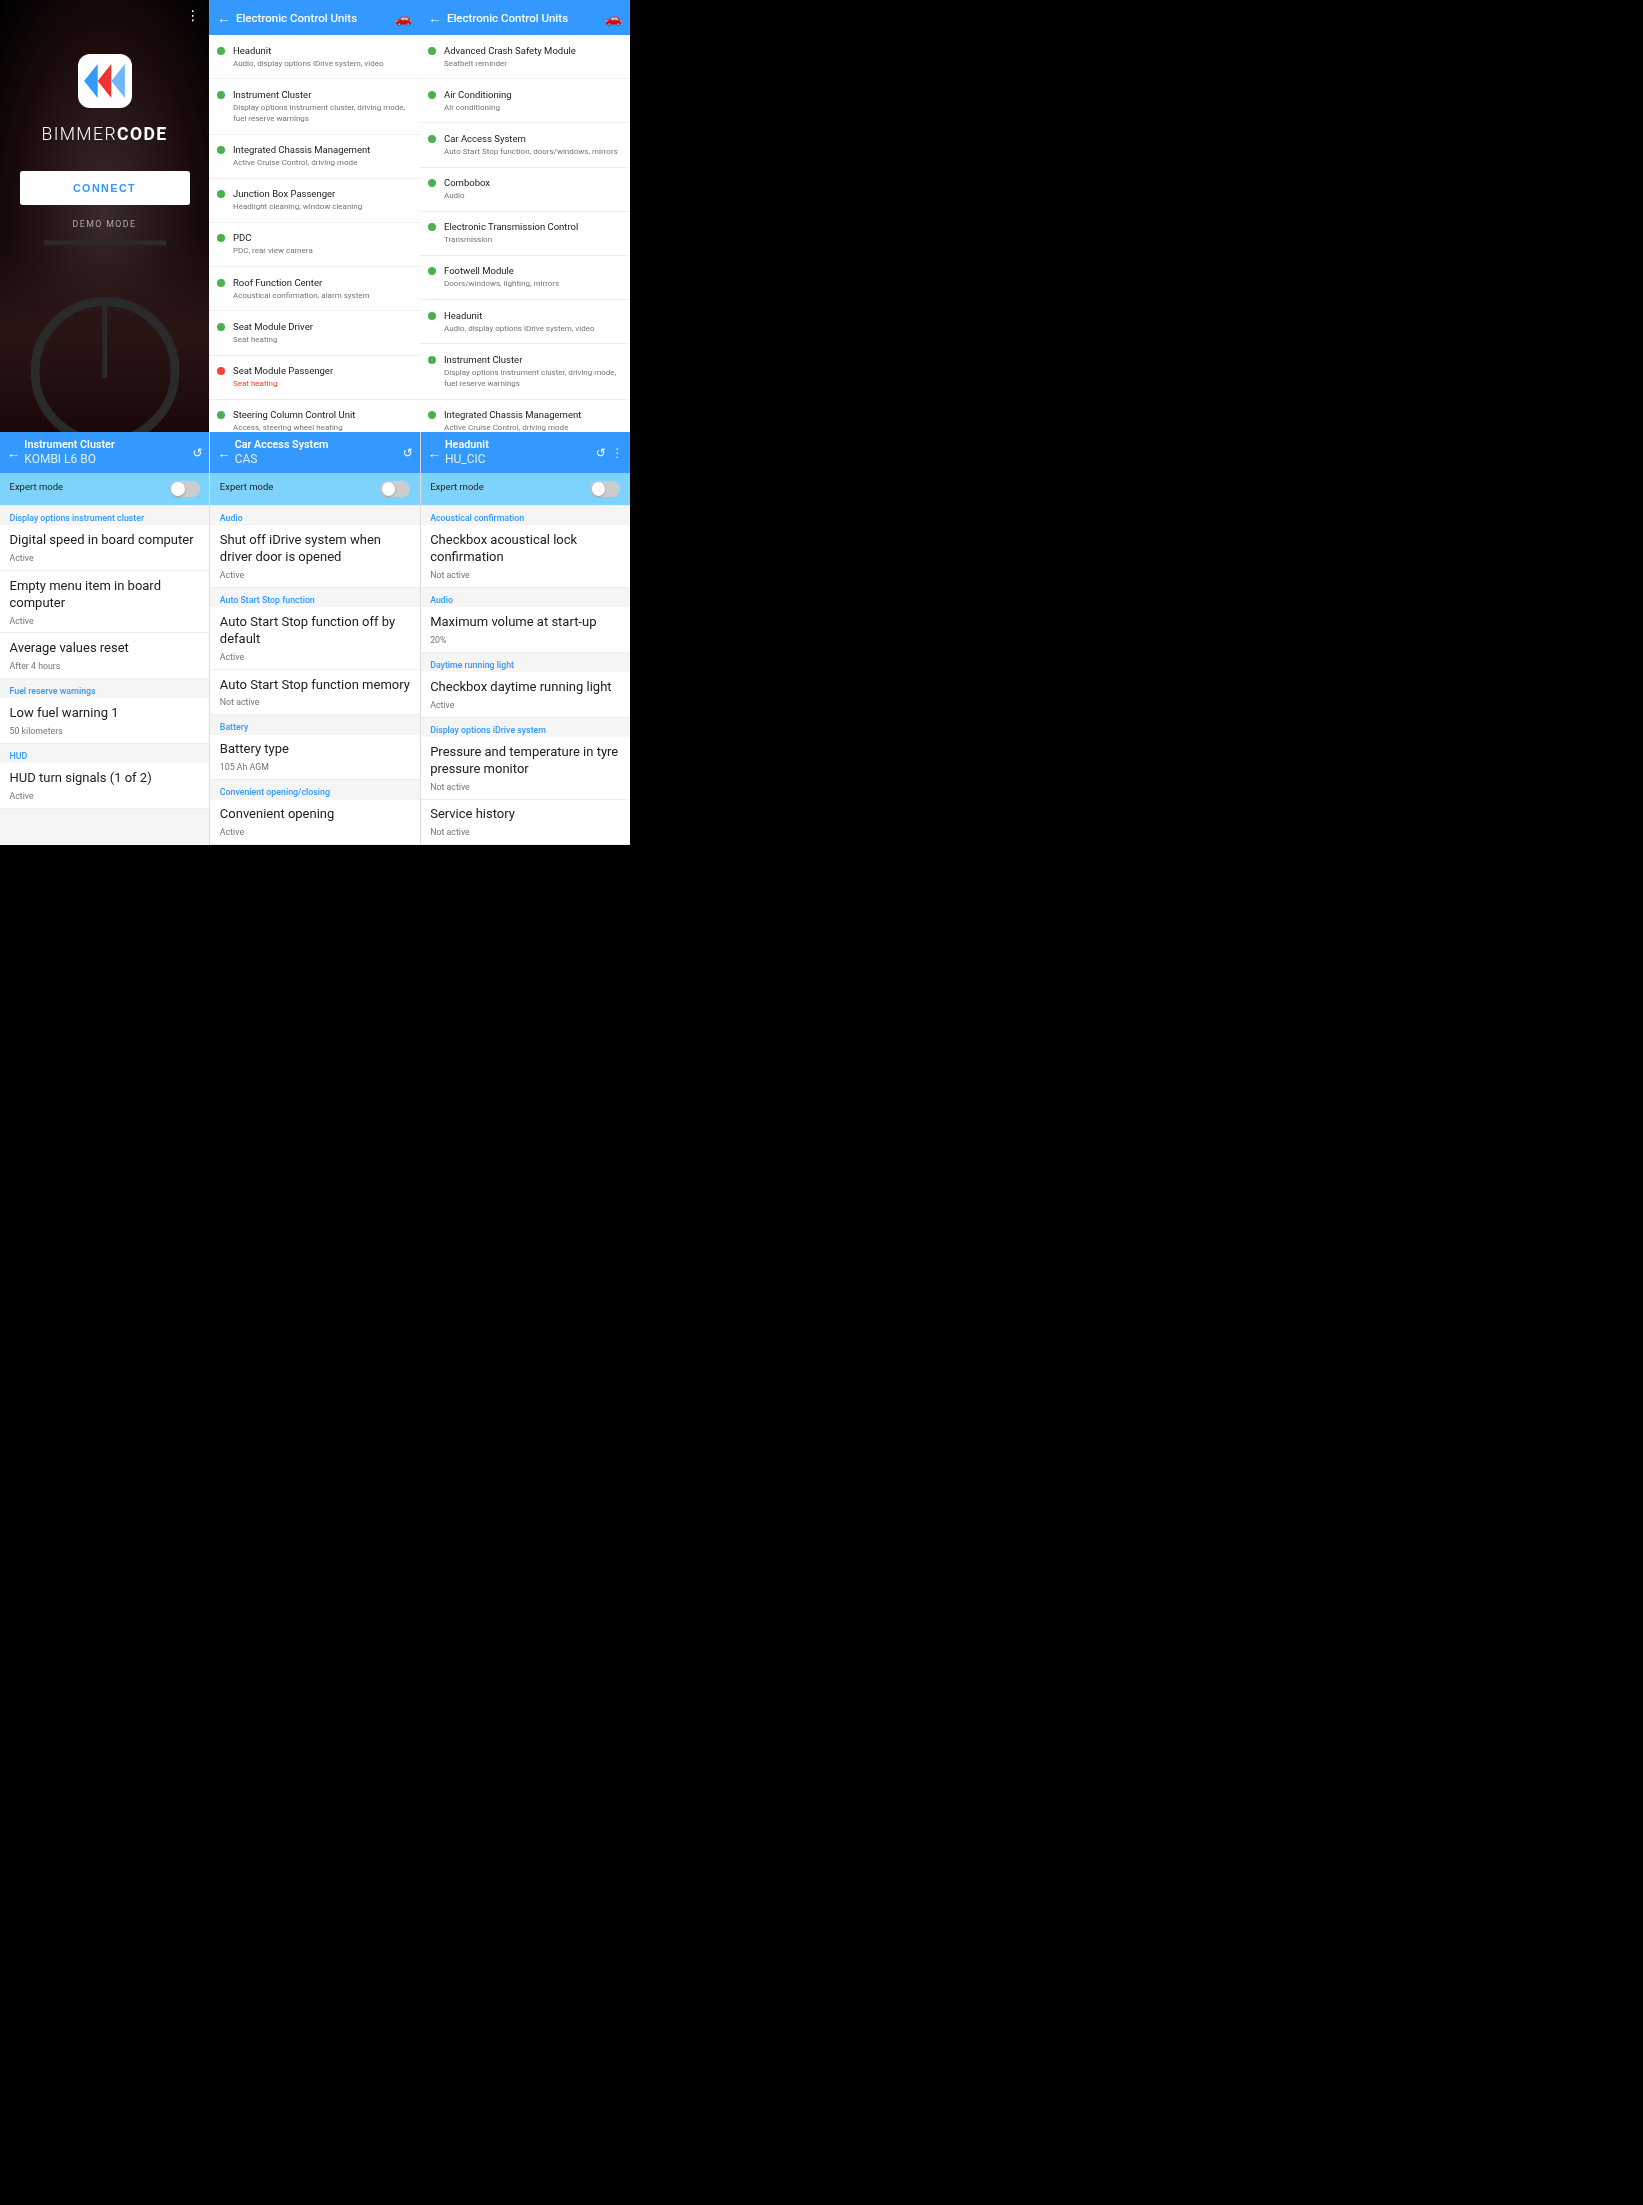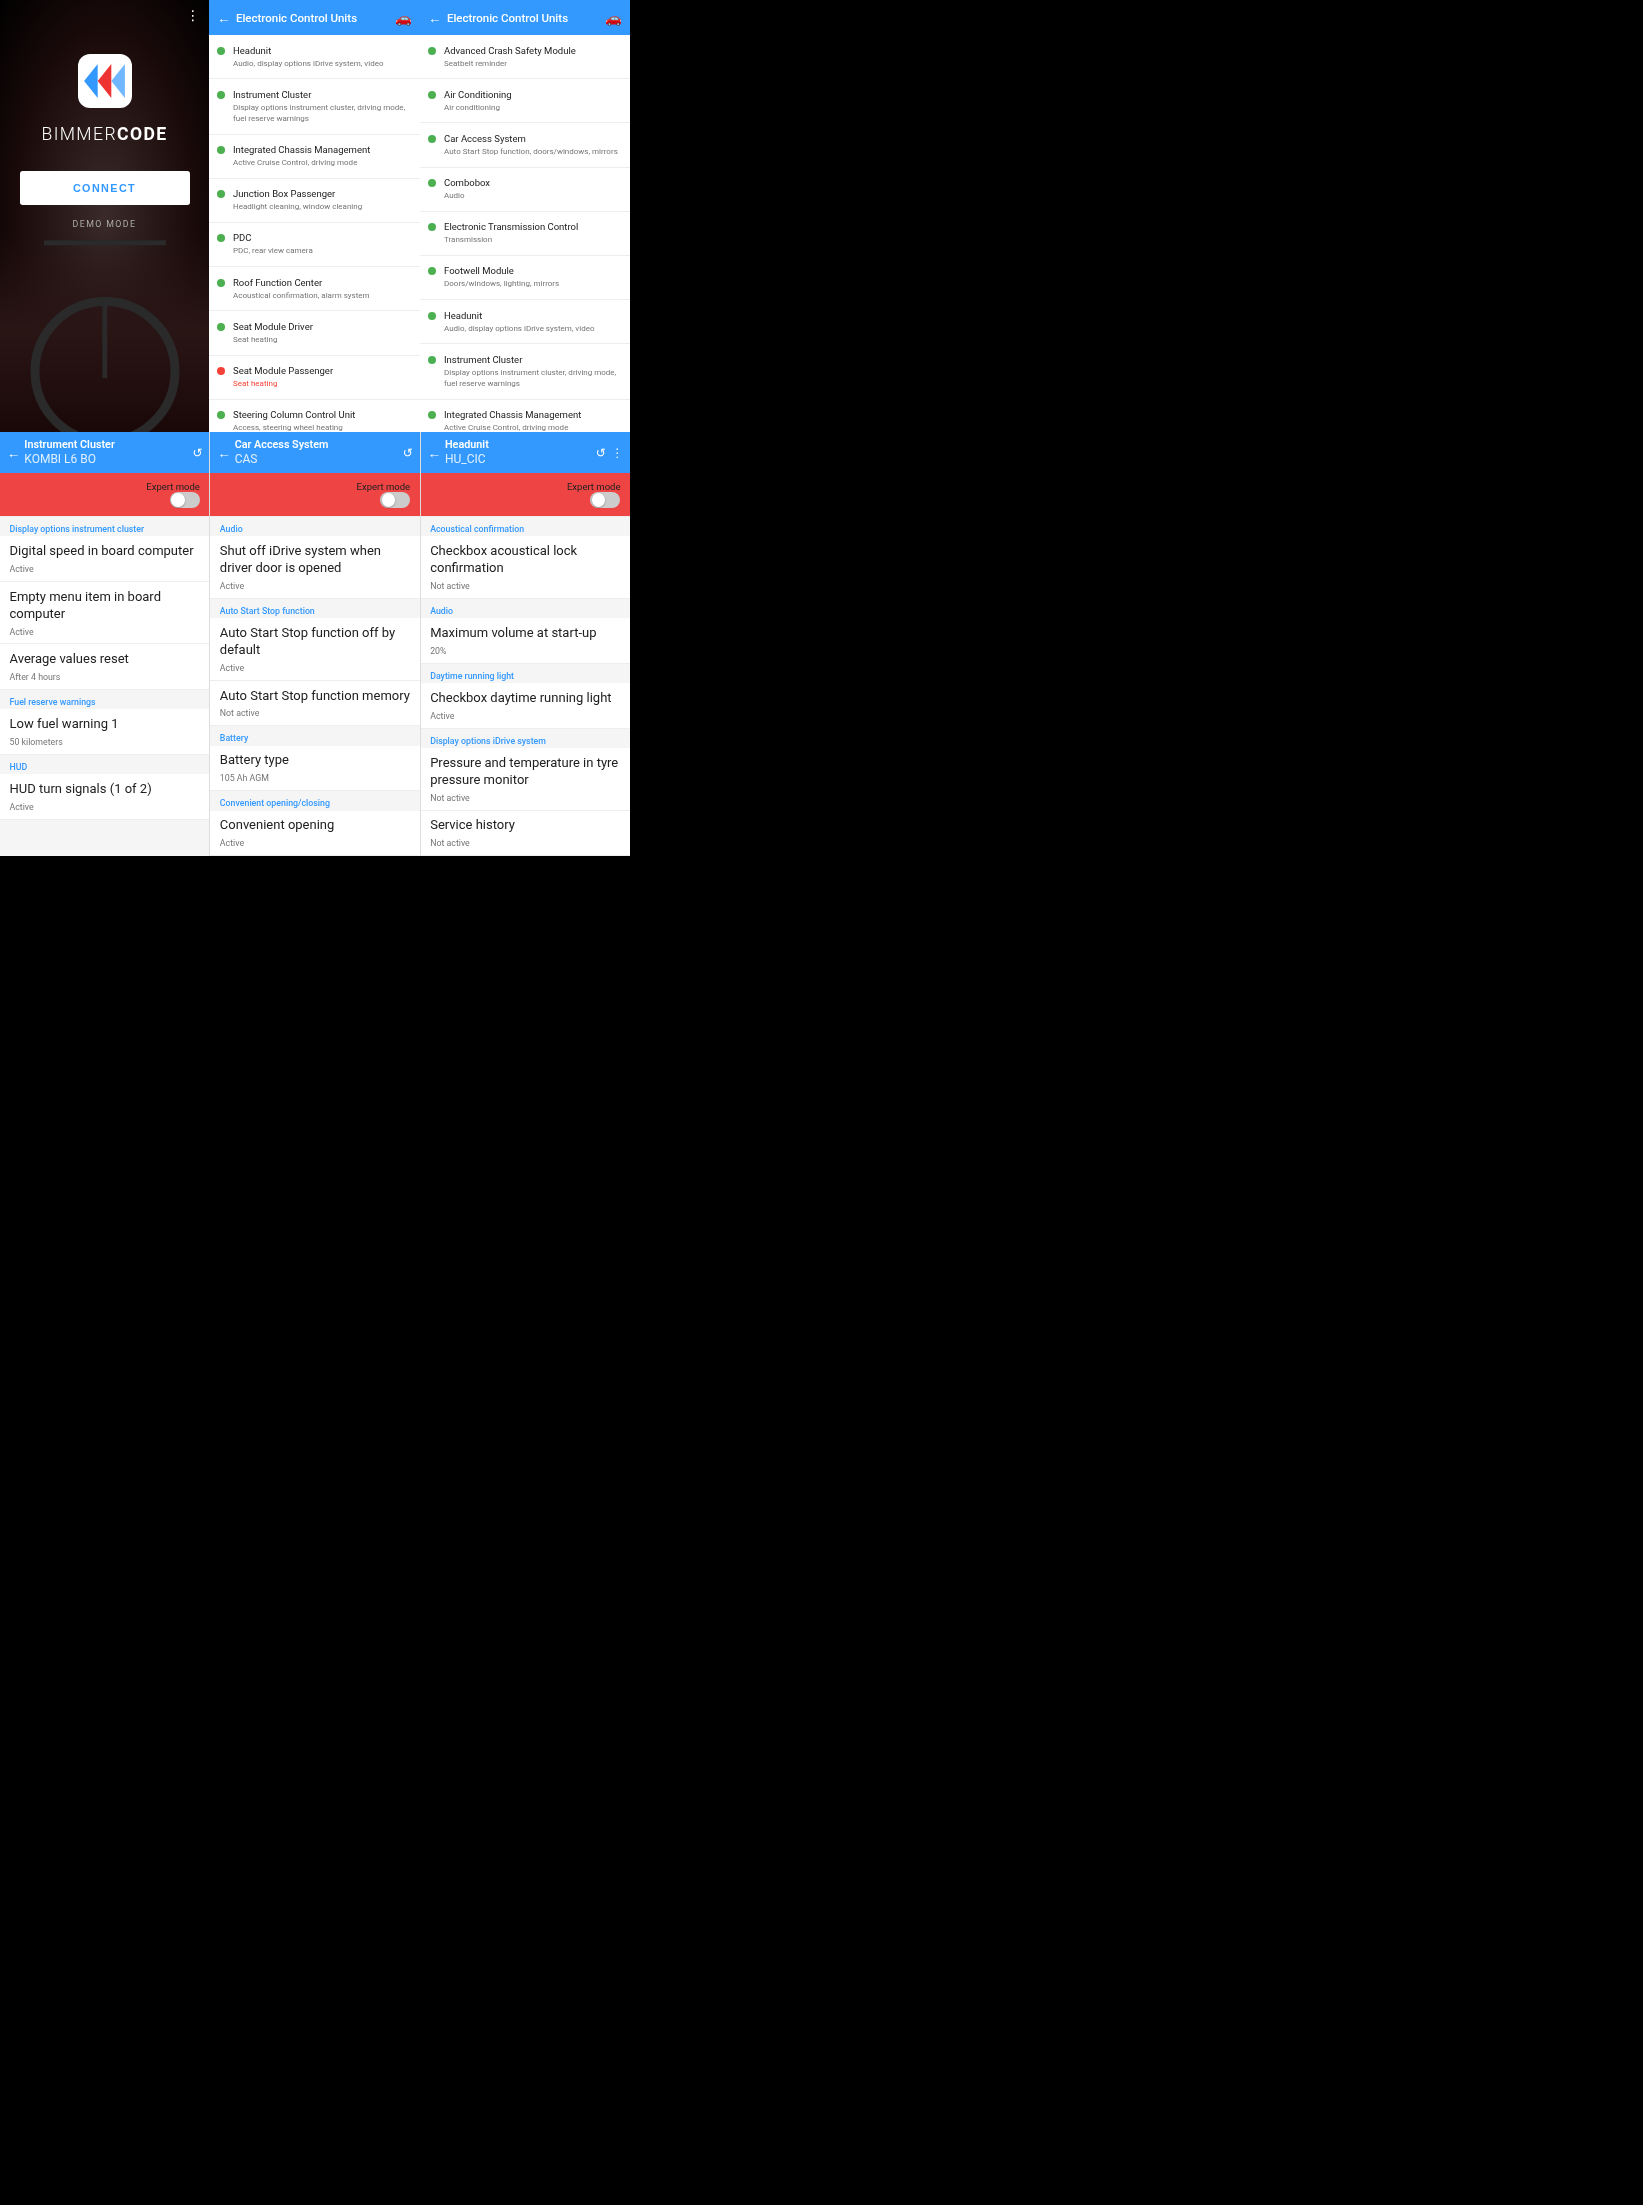--- a/index.html
+++ b/index.html
@@ -221,26 +221,25 @@
       gap: 5.4px;
     }
     .detail-header-btn {
       font-size: 12px;
       cursor: pointer;
       color: #fff;
     }
 
     .expert-mode-row {
       display: flex;
-      align-items: flex-end;
+      align-items: flex-start;
       justify-content: space-between;
       padding: 8px 9.5px;
-      background: #ef4444;
+      background: #7dd3fc;
       border-bottom: 0.7px solid #eee;
-      flex-direction: column;
     }
     .expert-mode-label {
       font-size: 9.5px;
       color: #212121;
     }
     .toggle {
       width: 30px;
       height: 16px;
       background: #ccc;
       border-radius: 8px;

